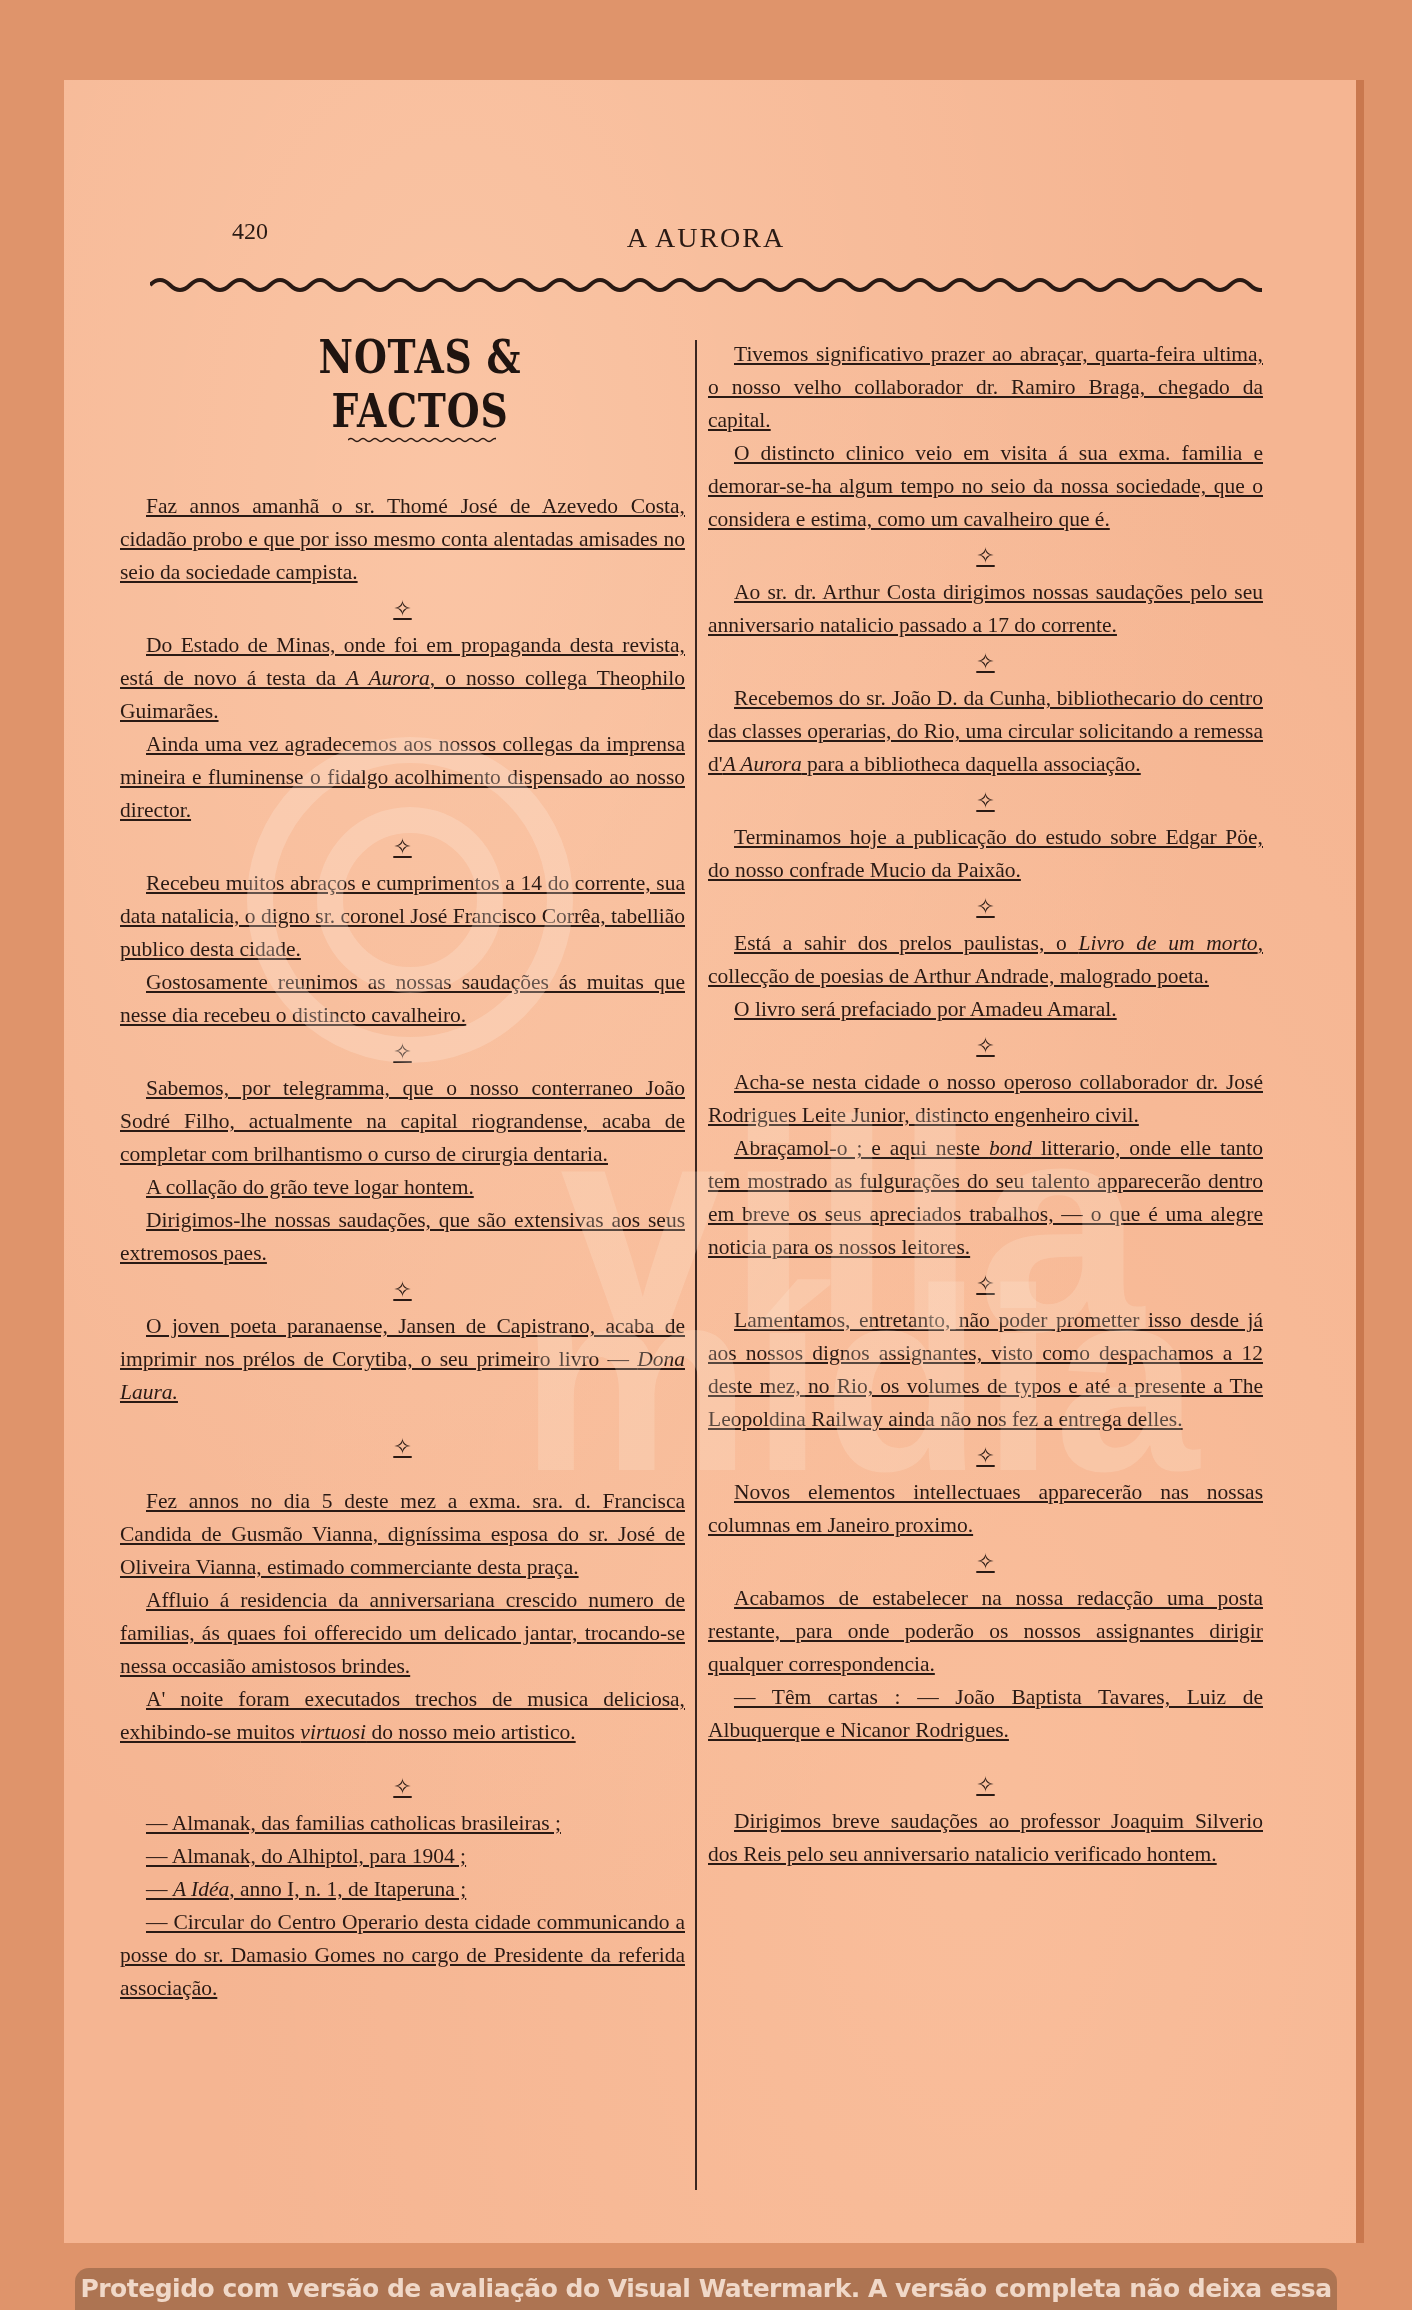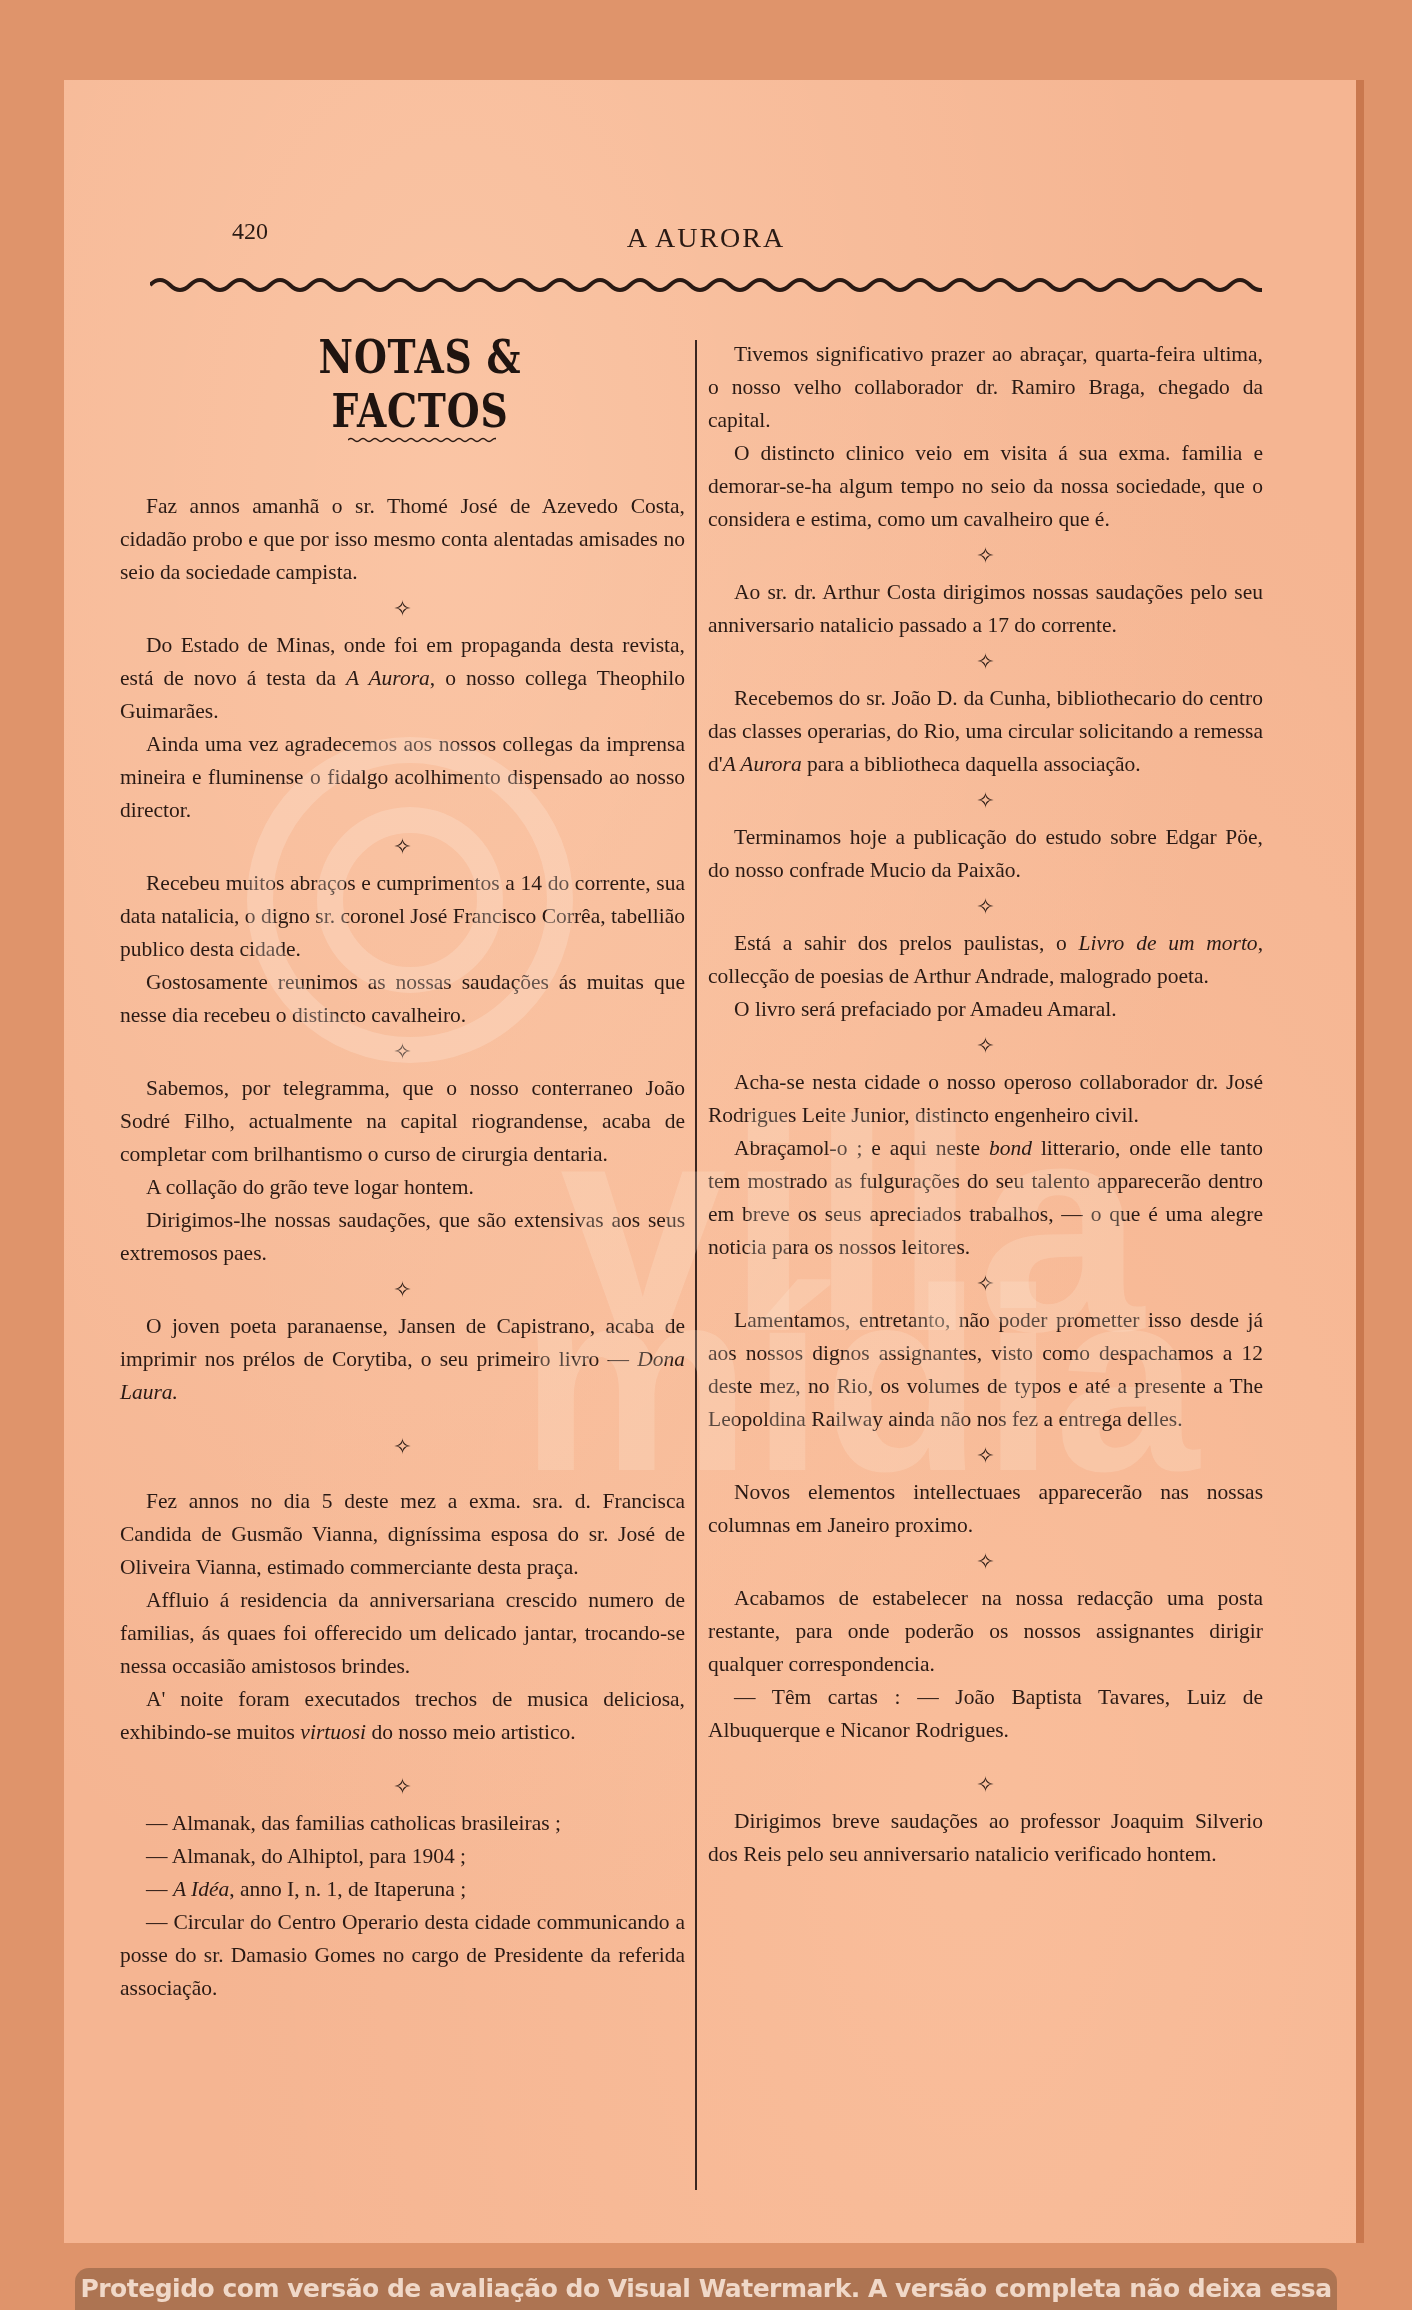--- a/index.html
+++ b/index.html
@@ -32,21 +32,21 @@
     font-family:"DejaVu Serif", serif; font-weight:bold; font-size:46px;
     letter-spacing:1px; transform:scaleX(0.82); transform-origin:center;
     color:#1f1410;
   }
   .title-rule {
     position:absolute; left:348px; top:437px; width:148px; height:6px;
   }
   .divider {
     position:absolute; left:695px; top:340px; width:2px; height:1850px; background:#3a2620;
   }
-  .col { position:absolute; font-size:21.5px; line-height:33px; text-align:justify; }
+  .col { position:absolute; font-size:21.5px; line-height:33px; text-align:justify;text-decoration:underline; }
   .col.left { left:120px; width:565px; top:490px; }
   .col.right { left:708px; width:555px; top:338px; }
   .col p { margin:0; text-indent:26px; }
   .orn { text-align:center; font-size:22px; height:40px; line-height:40px; }
   .gap { height:18px; }
   .col .list p { text-indent:26px; }
   i { font-style:italic; }
   .watermark-bg {
     position:absolute; left:0; top:0; width:1412px; height:2310px; pointer-events:none;
   }

